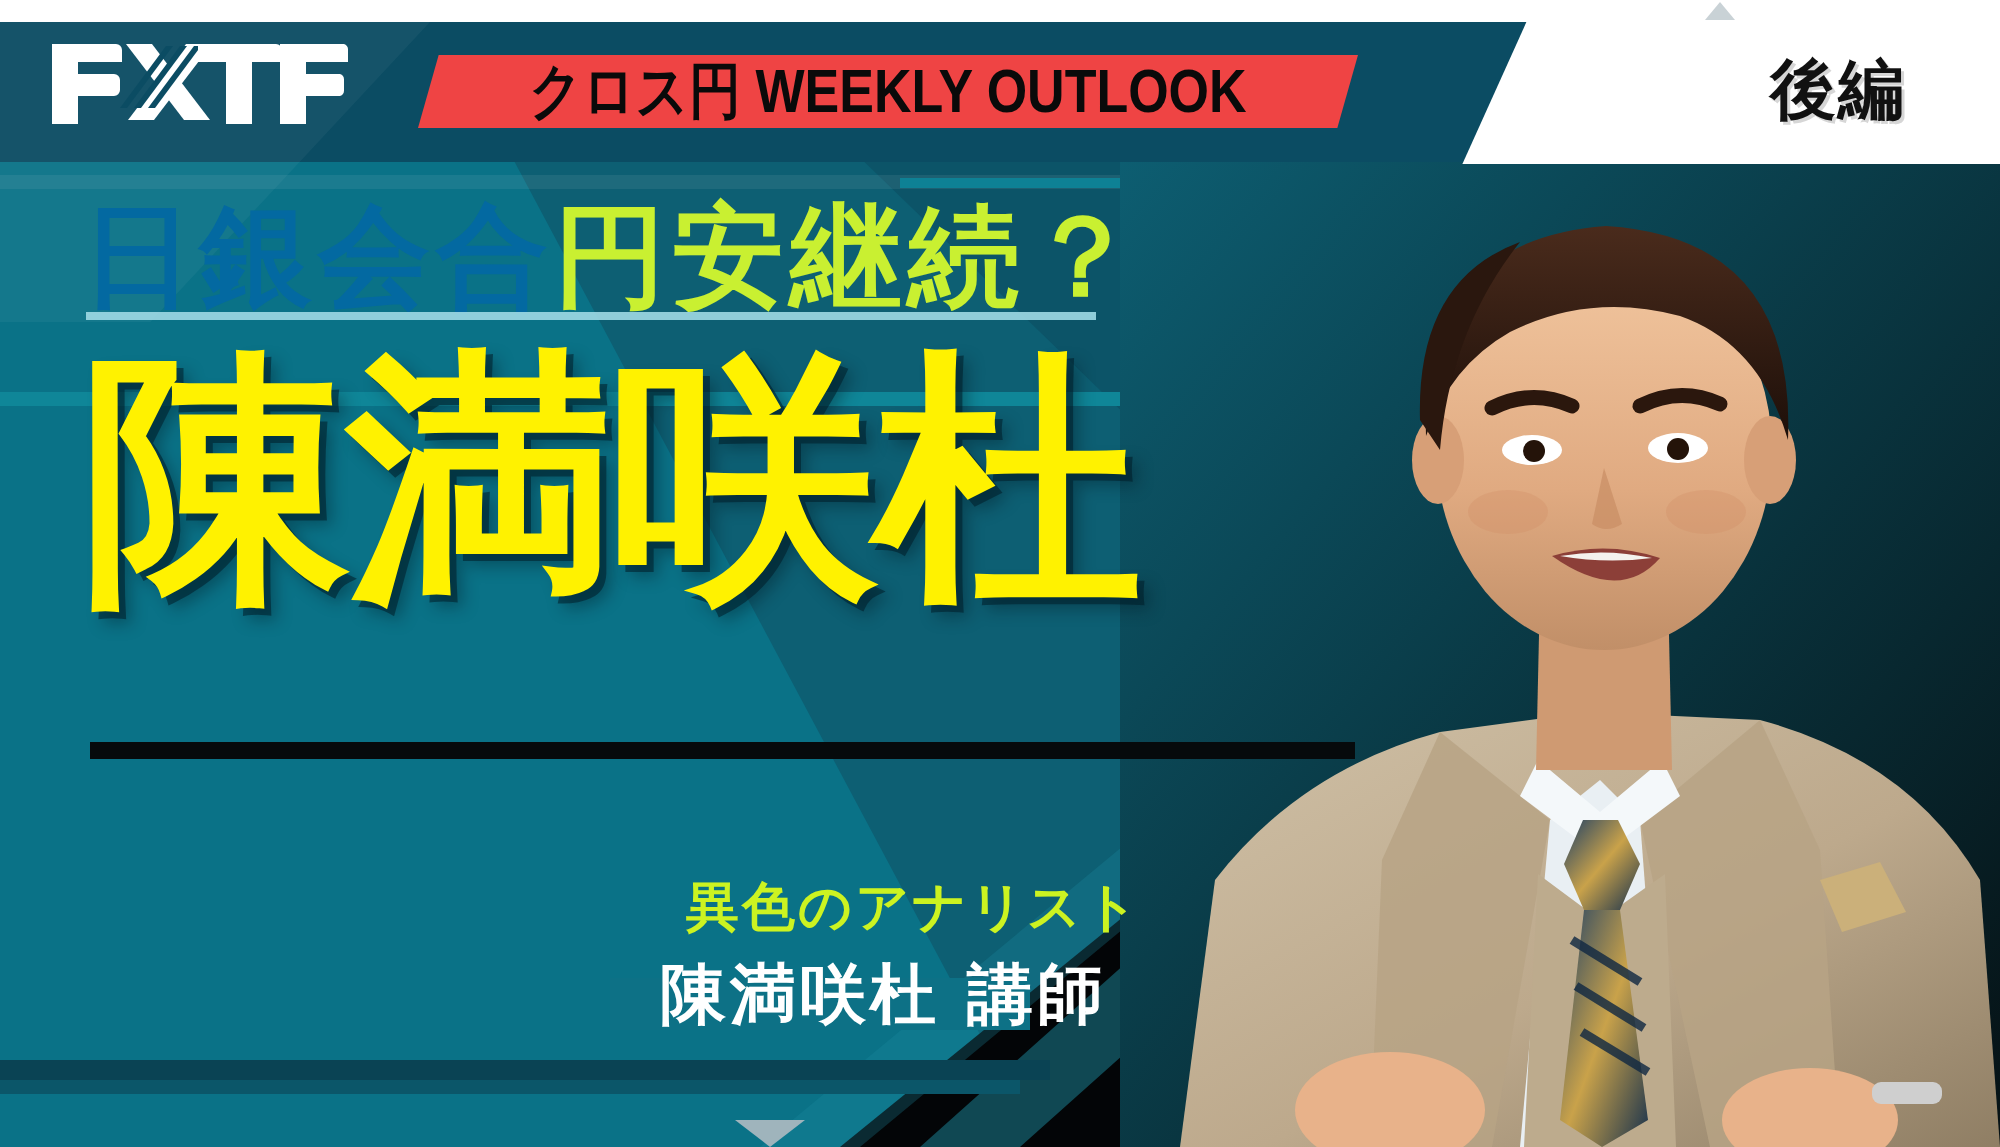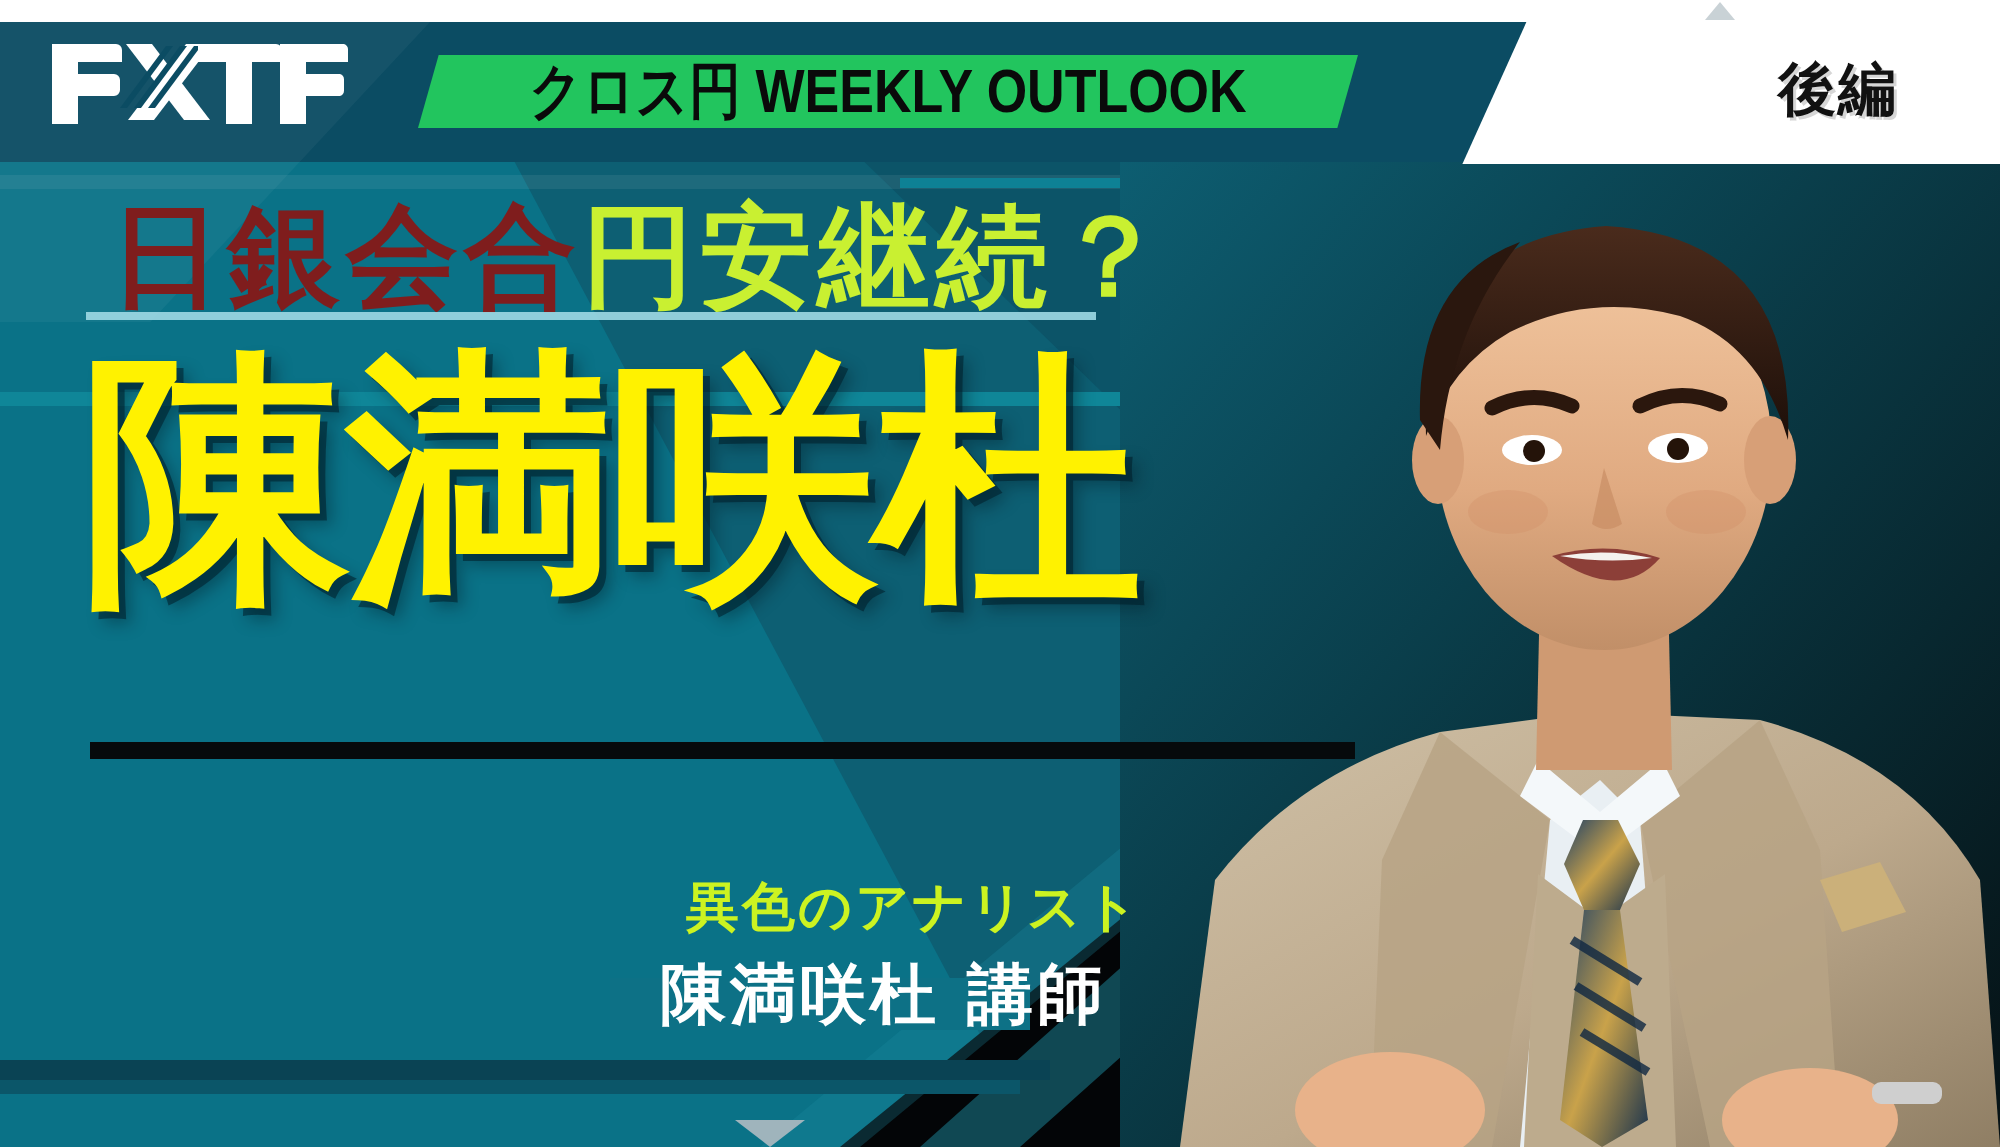--- a/index.html
+++ b/index.html
@@ -112,62 +112,62 @@
   }
   .logo {
     position: absolute; left: 48px; top: 38px;
     width: 300px; height: 88px;
   }
   .logo svg { display:block; }
 
   .banner {
     position: absolute; left: 418px; top: 55px;
     width: 940px; height: 73px;
-    background: #22c55e;
+    background: #ef4444;
     clip-path: polygon(2.2% 0%, 100% 0%, 97.8% 100%, 0% 100%);
     display: flex; align-items: center; justify-content: center;
   }
   .banner-text {
     font-size: 52px; font-weight: 900; color: #0a0a0a;
     letter-spacing: 0px; white-space: nowrap;
     transform: scaleY(1.18);
     font-family: "Liberation Sans", "DejaVu Sans", sans-serif;
   }
   .white-corner {
     position: absolute; right: 0; top: 22px;
     width: 640px; height: 142px;
     background: #ffffff;
     clip-path: polygon(26% 0%, 100% 0%, 100% 100%, 16% 100%);
   }
   .badge-kohen {
     position: absolute; right: 62px; top: 30px;
     width: 200px; height: 120px;
     display: flex; align-items: center; justify-content: center;
-    font-size: 58px; font-weight: 900; color: #111;
+    font-size: 66px; font-weight: 900; color: #111;
     font-family: "DejaVu Serif", serif;
     letter-spacing: 2px;
     text-shadow: 3px 3px 0 rgba(180,180,180,0.55);
   }
   .tiny-tri {
     position: absolute; right: 265px; top: 2px;
     width: 30px; height: 18px;
     background: #c9d2d6;
     clip-path: polygon(0% 100%, 50% 0%, 100% 100%);
   }
 
   
   .subtitle {
     position: absolute; left: 82px; top: 196px;
     font-size: 112px; font-weight: 700;
     white-space: nowrap;
     font-family: "DejaVu Serif", "Liberation Serif", serif;
     letter-spacing: 6px;
     line-height: 1.08;
   }
-  .subtitle .w { color: #7f1d1d; margin-left: 28px; }
+  .subtitle .w { color: #0369a1; }
   .subtitle .g { color: #c9f031; }
   .subtitle-underline {
     position: absolute; left: 86px; top: 312px;
     width: 1010px; height: 8px;
     background: #9fd9e4;
     opacity: .9;
   }
 
   
   .main-title {

